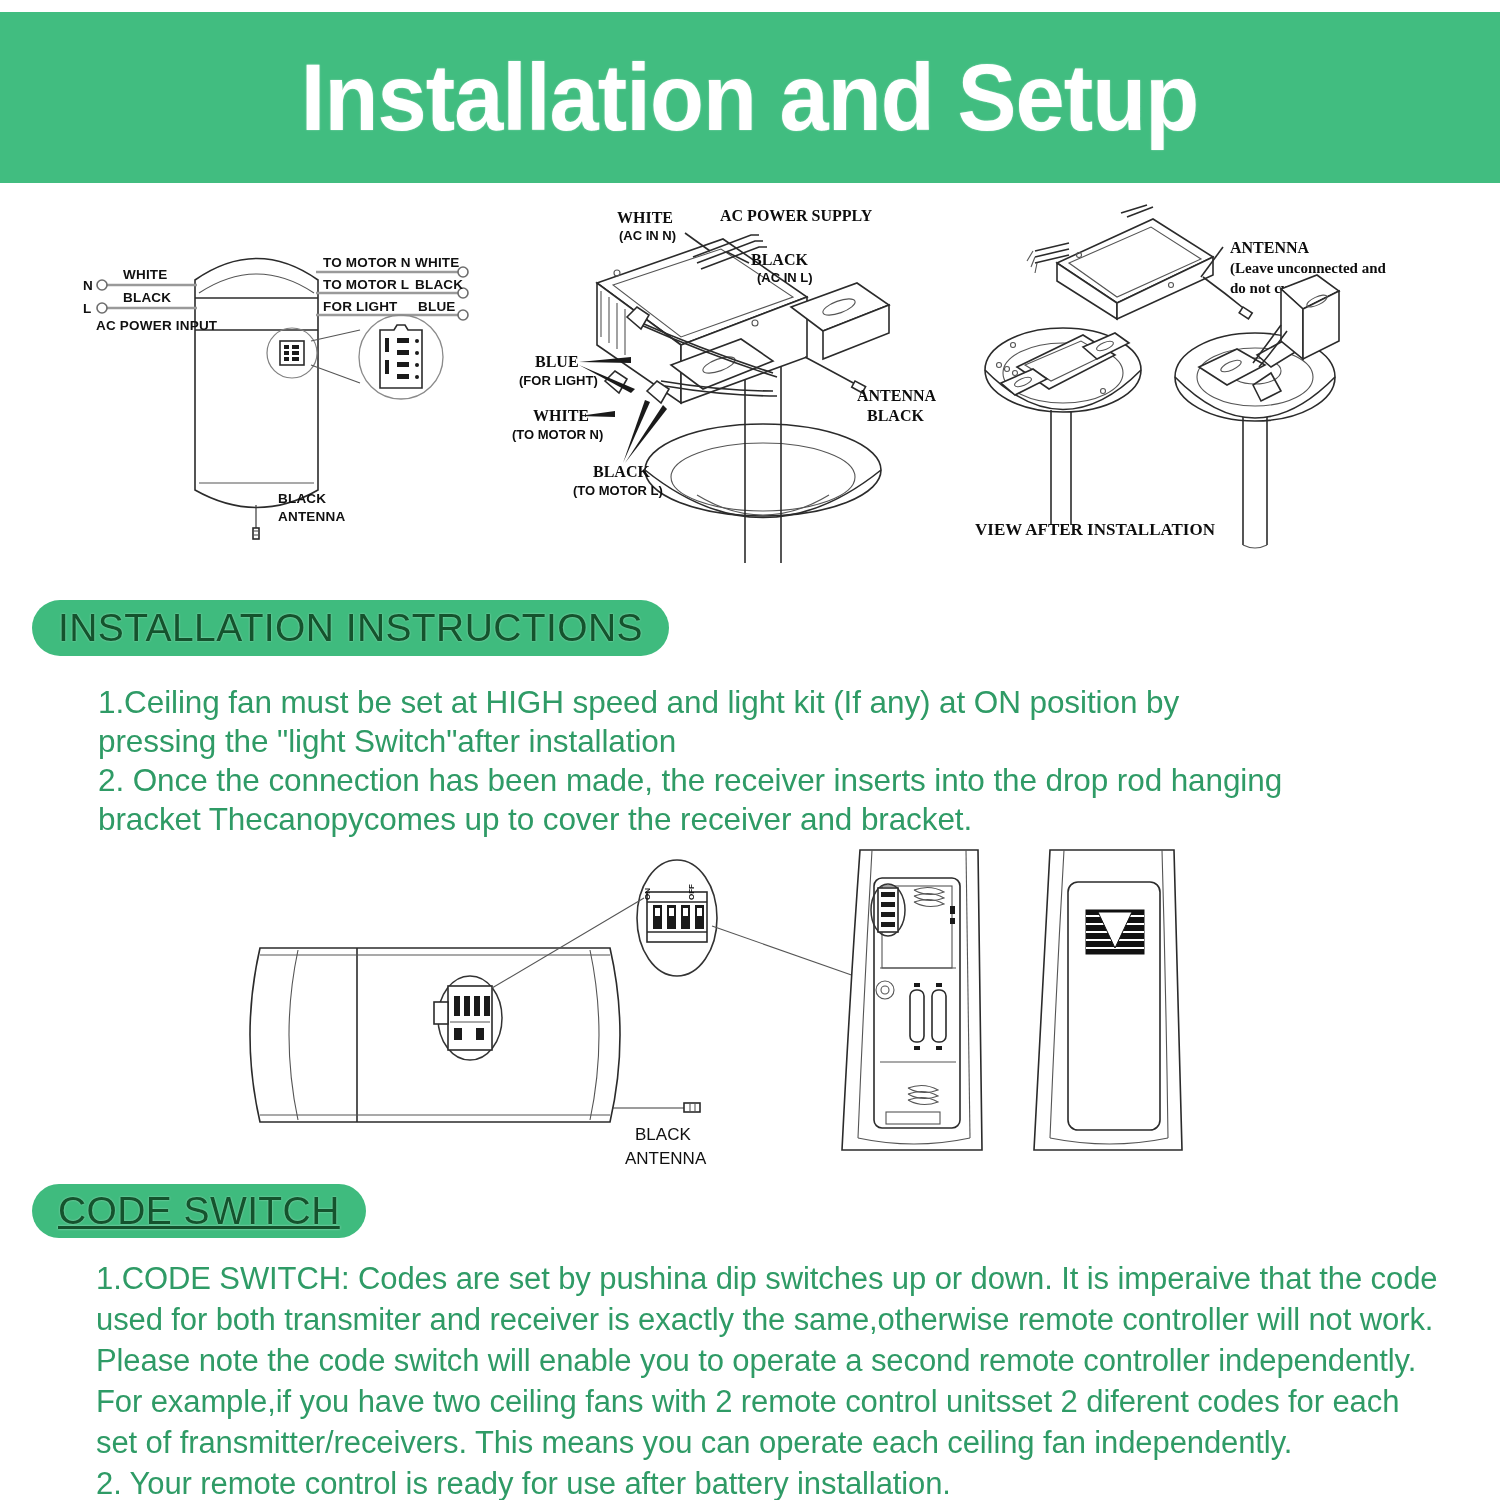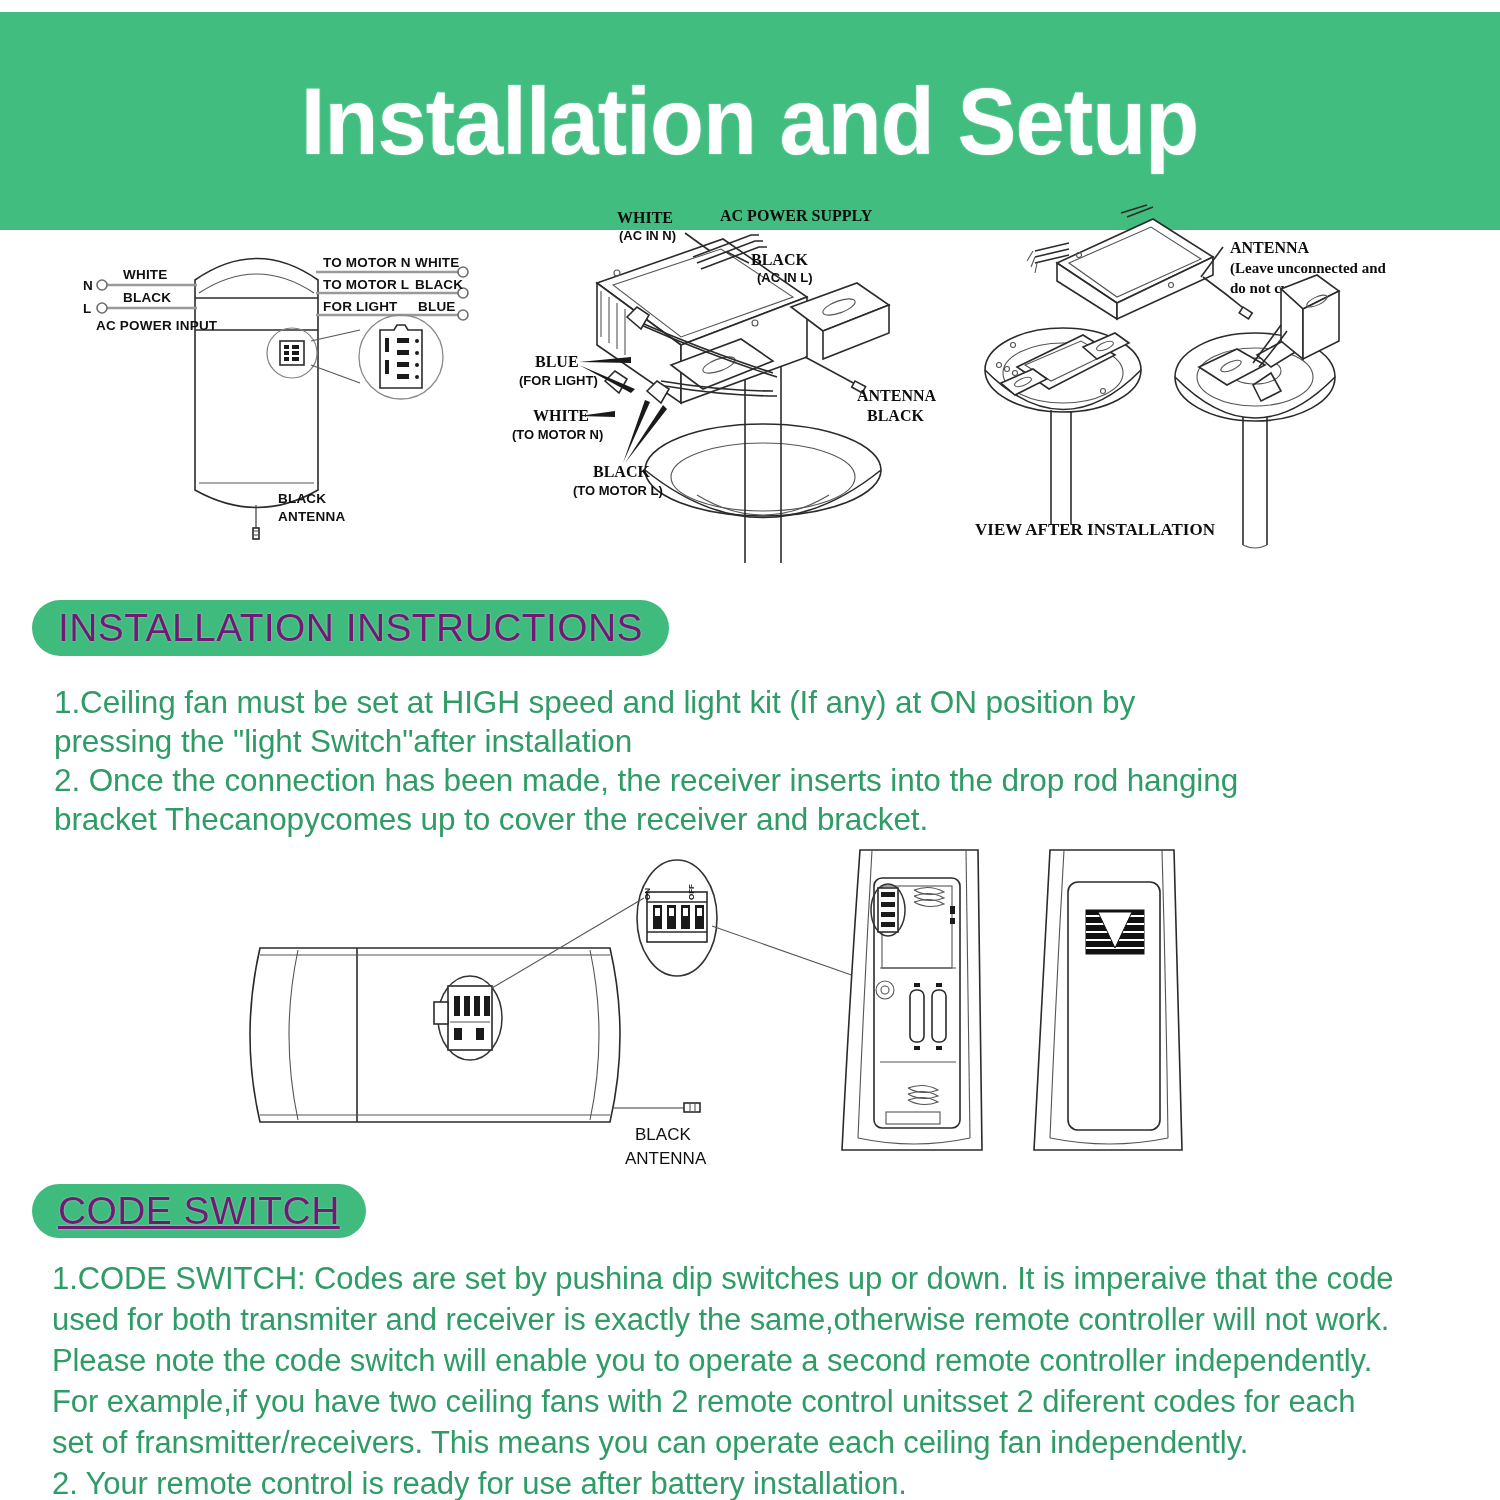--- a/index.html
+++ b/index.html
@@ -16,21 +16,21 @@
     height: 1500px;
     background: #ffffff;
   }
 
   
   .header-banner {
     position: absolute;
     left: 0;
     top: 12px;
     width: 1500px;
-    height: 218px;
+    height: 171px;
     background: #41bd80;
     display: flex;
     align-items: center;
     justify-content: center;
   }
   .header-title {
     color: #ffffff;
     font-family: "Liberation Sans", sans-serif;
     font-size: 95px;
     font-weight: 700;
@@ -41,37 +41,38 @@
   }
 
   
   .section-badge {
     position: absolute;
     background: #3fbb7e;
     border-radius: 28px;
     display: flex;
     align-items: center;
     padding: 18px 26px;
-    color: #701a75;
+    color: #14532d;
     font-size: 39px;
     font-weight: 400;
     letter-spacing: 0.4px;
     text-shadow: 0 0 2px rgba(255,255,255,0.5);
   }
   #badge-install { left: 32px; top: 600px; height: 56px; }
   #badge-code    { left: 32px; top: 1184px; height: 54px; text-decoration: underline; }
 
   
   .para {
     position: absolute;
     color: #2f9b66;
     font-size: 31.5px;
     line-height: 39px;
     letter-spacing: -0.1px;
     white-space: pre-wrap;
+    margin-left: 44px;
   }
   #para-install { left: 54px; top: 683px; width: 1320px; }
   #para-code    { left: 52px; top: 1258px; width: 1430px; font-size: 31px; line-height: 41px; }
 
   
   .diagram { position: absolute; }
   svg { display: block; overflow: visible; }
   .ln  { fill: none; stroke: #2b2b2b; stroke-width: 1.6; }
   .ln-thin { fill: none; stroke: #555; stroke-width: 1.1; }
   .ln-wire { fill: none; stroke: #9a9a9a; stroke-width: 2.6; }

